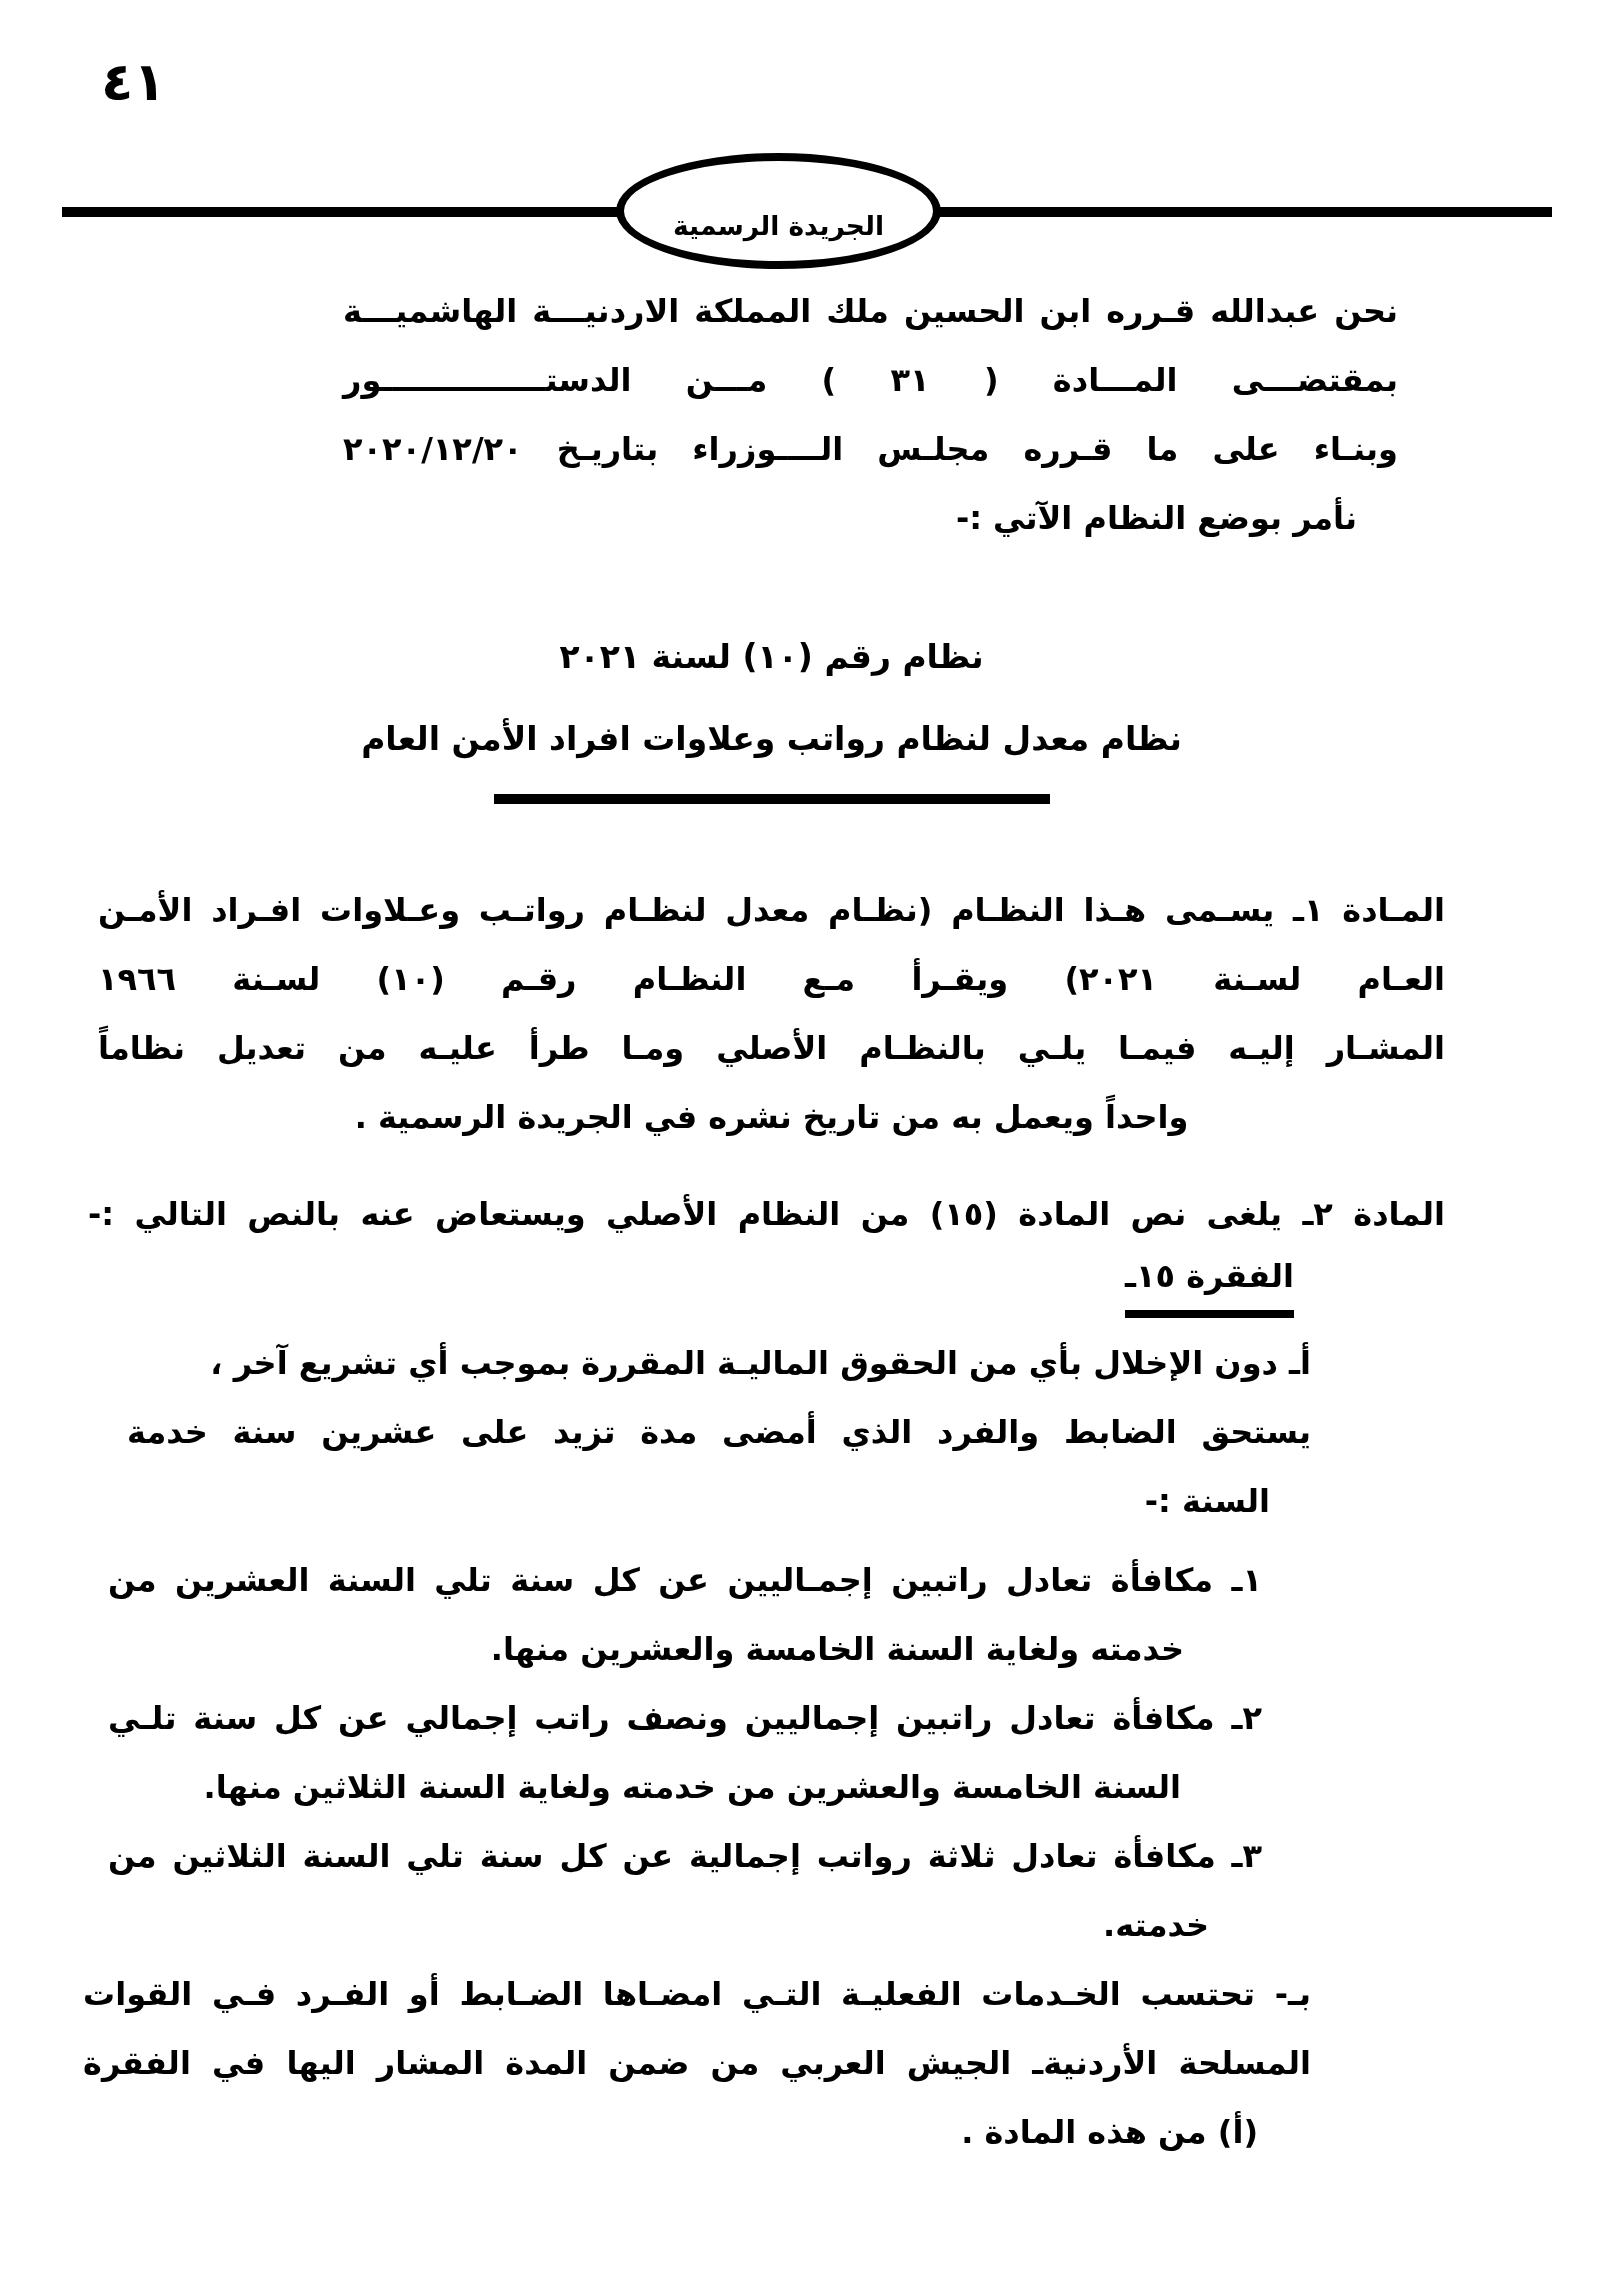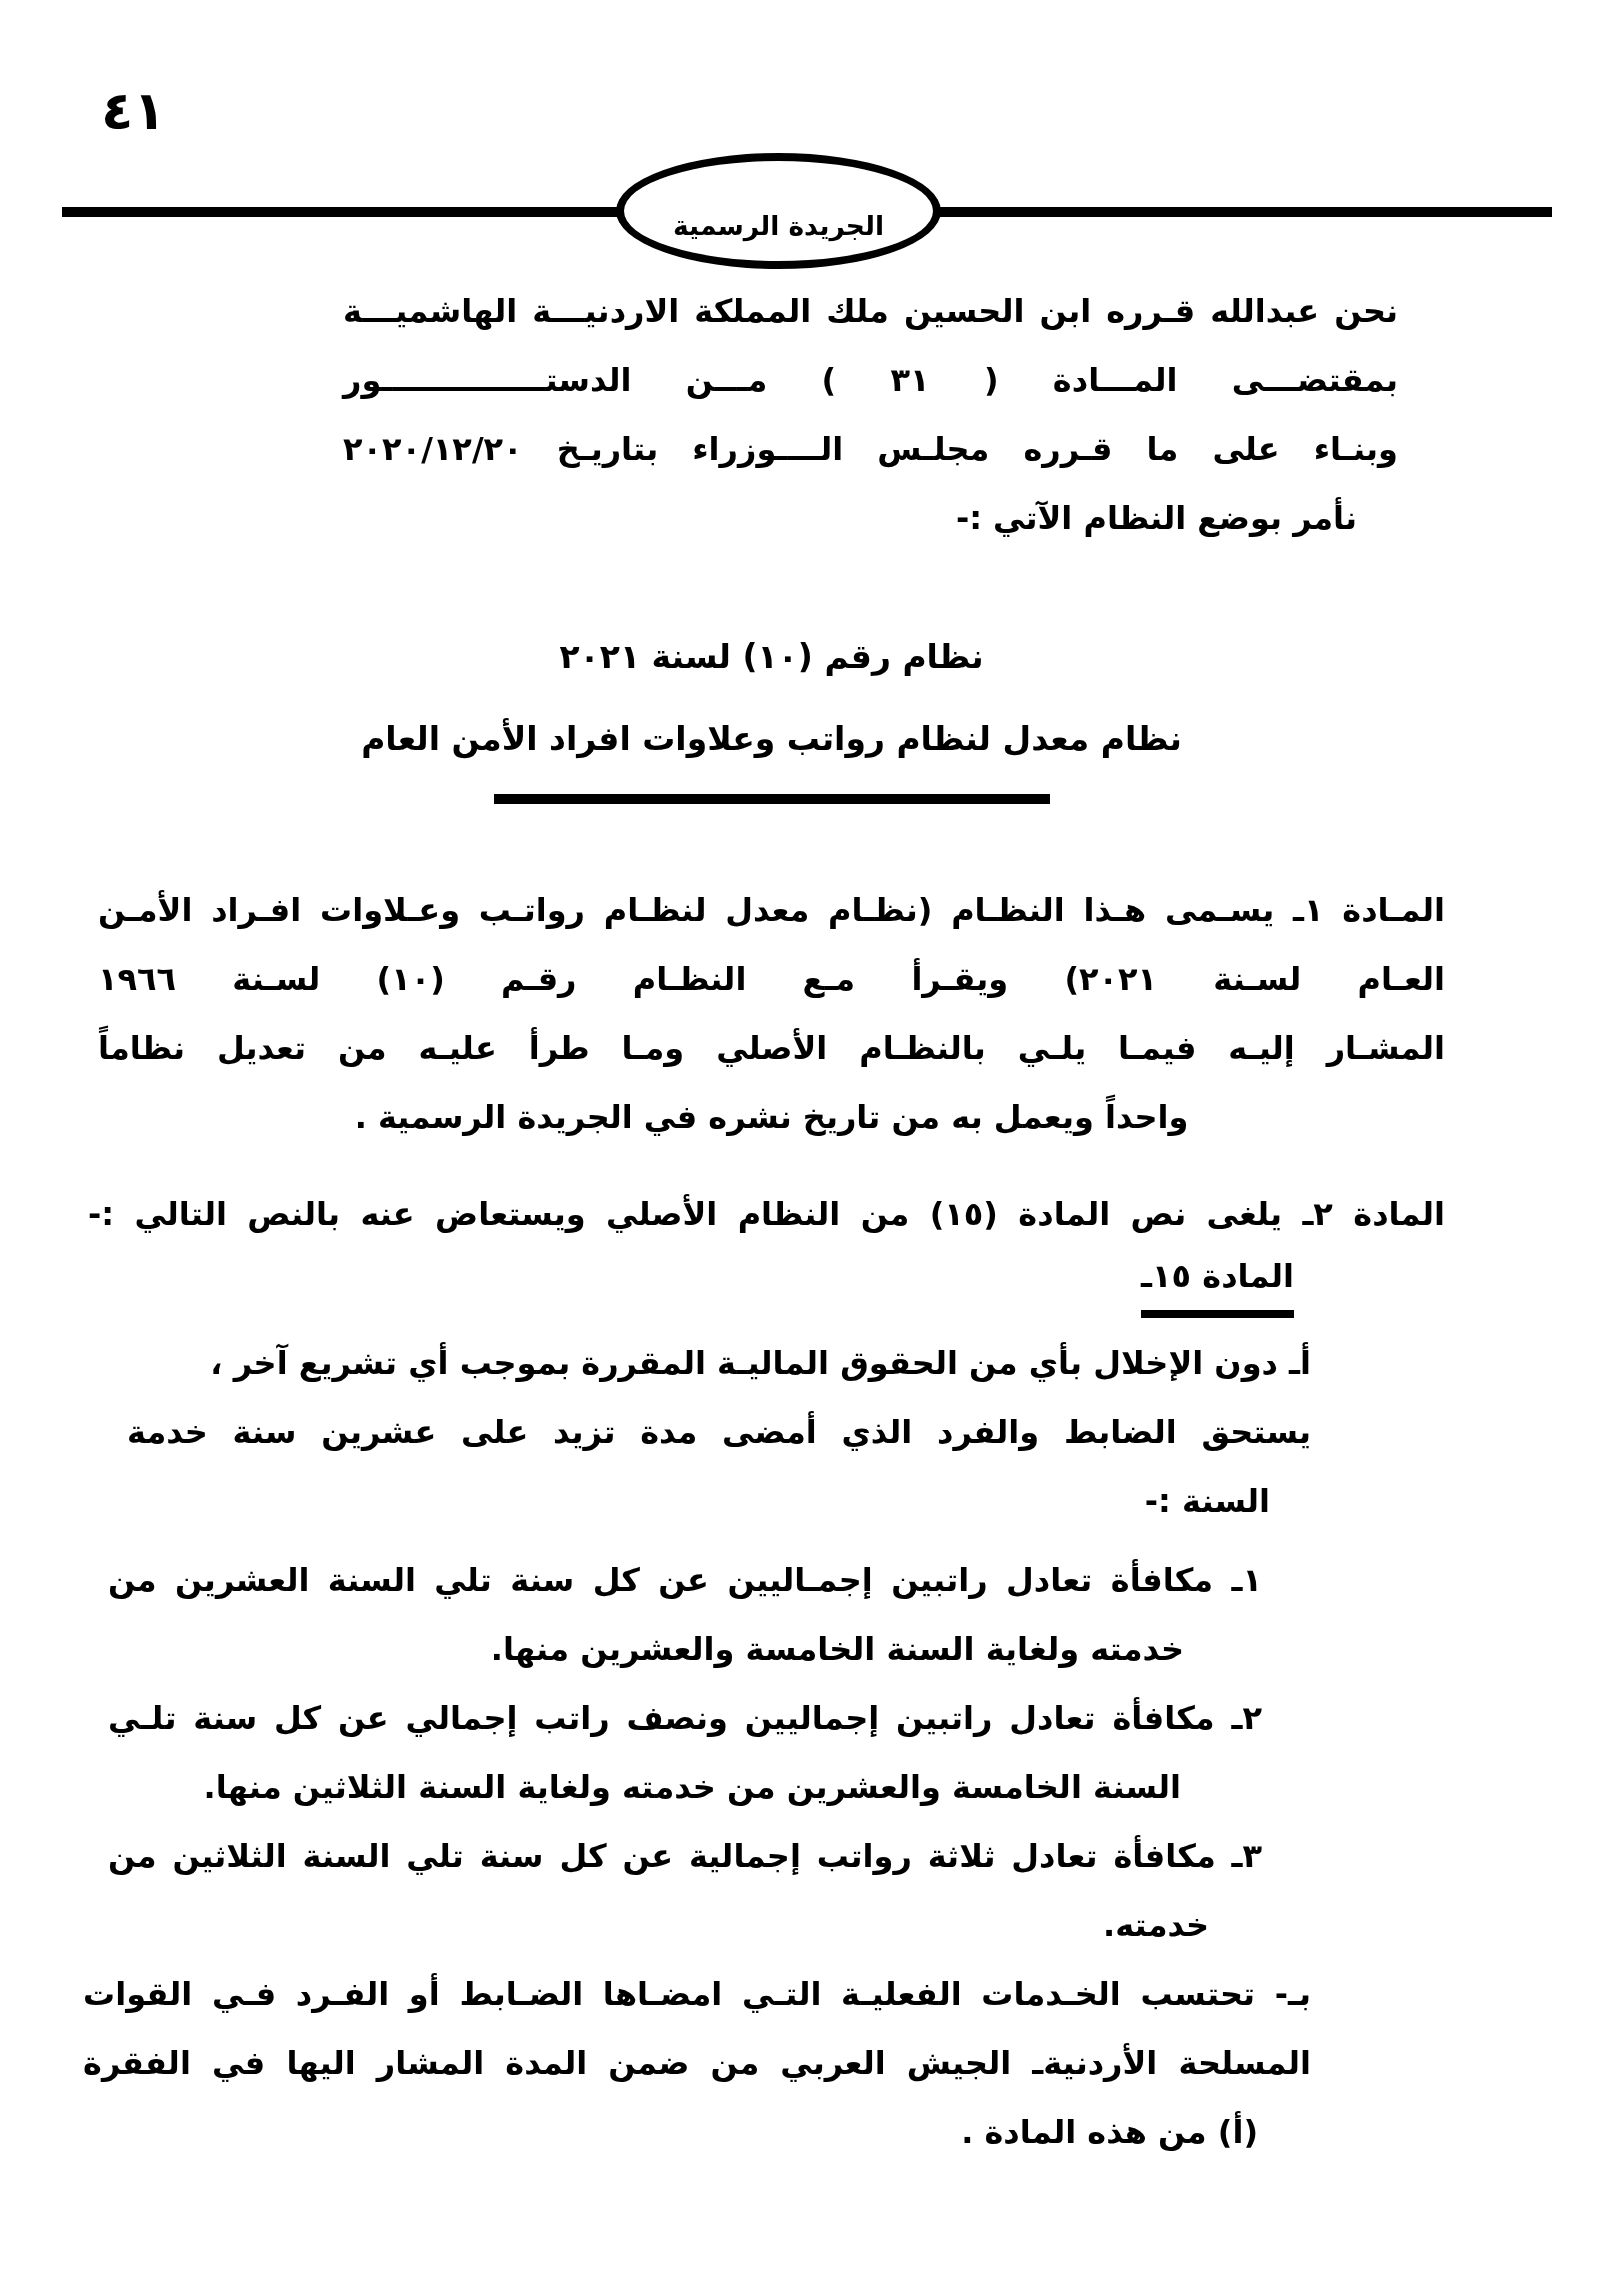--- a/index.html
+++ b/index.html
@@ -9,21 +9,21 @@
     background:#ffffff;
     color:#000;
     font-family:"DejaVu Sans", sans-serif;
     font-weight:bold;
     direction:rtl;
     overflow:hidden;
   }
   
   .header { position:relative; height:277px; }
   .page-num {
-    position:absolute; left:101px; top:84px;
+    position:absolute; left:101px; top:55px;
     font-size:53px; line-height:1;
   }
   .header-rule {
     position:absolute; left:62px; right:69px; top:207px;
     height:9.8px; background:#000;
   }
   .banner-ellipse {
     position:absolute; left:616px; top:153px;
     width:325px; height:116px;
     background:#fff; border:8.8px solid #000; border-radius:50%;
@@ -88,21 +88,21 @@
     <div class="line just">العـام لسـنة ٢٠٢١) ويقـرأ مـع النظـام رقـم (١٠) لسـنة ١٩٦٦</div>
     <div class="line just">المشـار إليـه فيمـا يلـي بالنظـام الأصلي ومـا طرأ عليـه من تعديل نظاماً</div>
     <div class="line center">واحداً ويعمل به من تاريخ نشره في الجريدة الرسمية .</div>
   </div>
 
   <div class="article2">
     <div class="line just">المادة ٢ـ يلغى نص المادة (١٥) من النظام الأصلي ويستعاض عنه بالنص التالي :-</div>
   </div>
 
   <div class="article15">
-    <span class="lbl">المادة ١٥ـ</span>
+    <span class="lbl">الفقرة ١٥ـ</span>
   </div>
 
   <div class="clause-a">
     <div class="line right">أـ  دون الإخلال بأي من الحقوق الماليـة المقررة بموجب أي تشريع آخر ،</div>
     <div class="line just">يستحق الضابط والفرد الذي أمضى مدة تزيد على عشرين سنة خدمة</div>
     <div class="line right pr42">السنة :-</div>
   </div>
 
   <div class="items">
     <div class="line just">١ـ مكافأة تعادل راتبين إجمـاليين عن كل سنة تلي السنة العشرين من</div>

